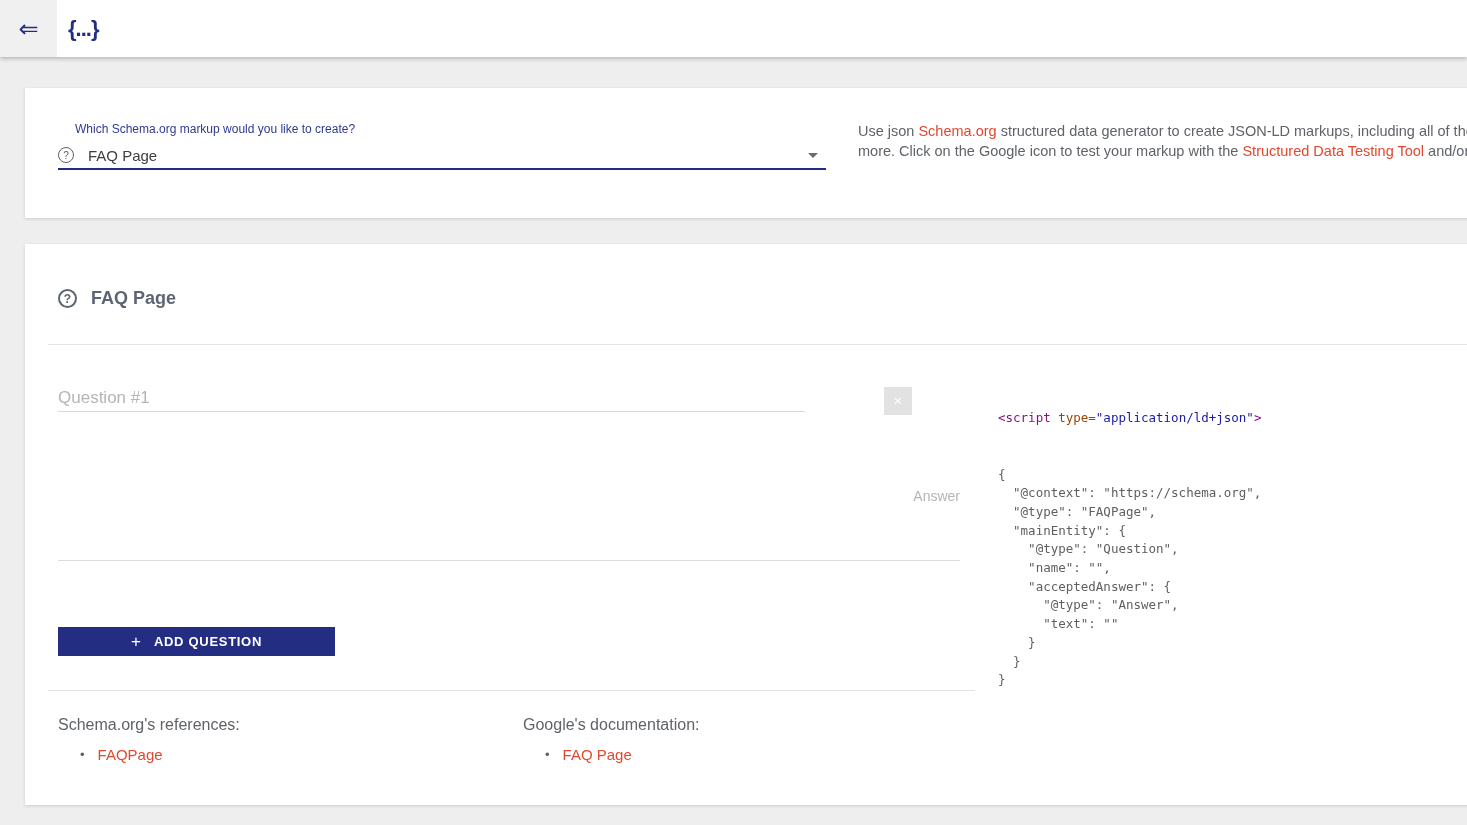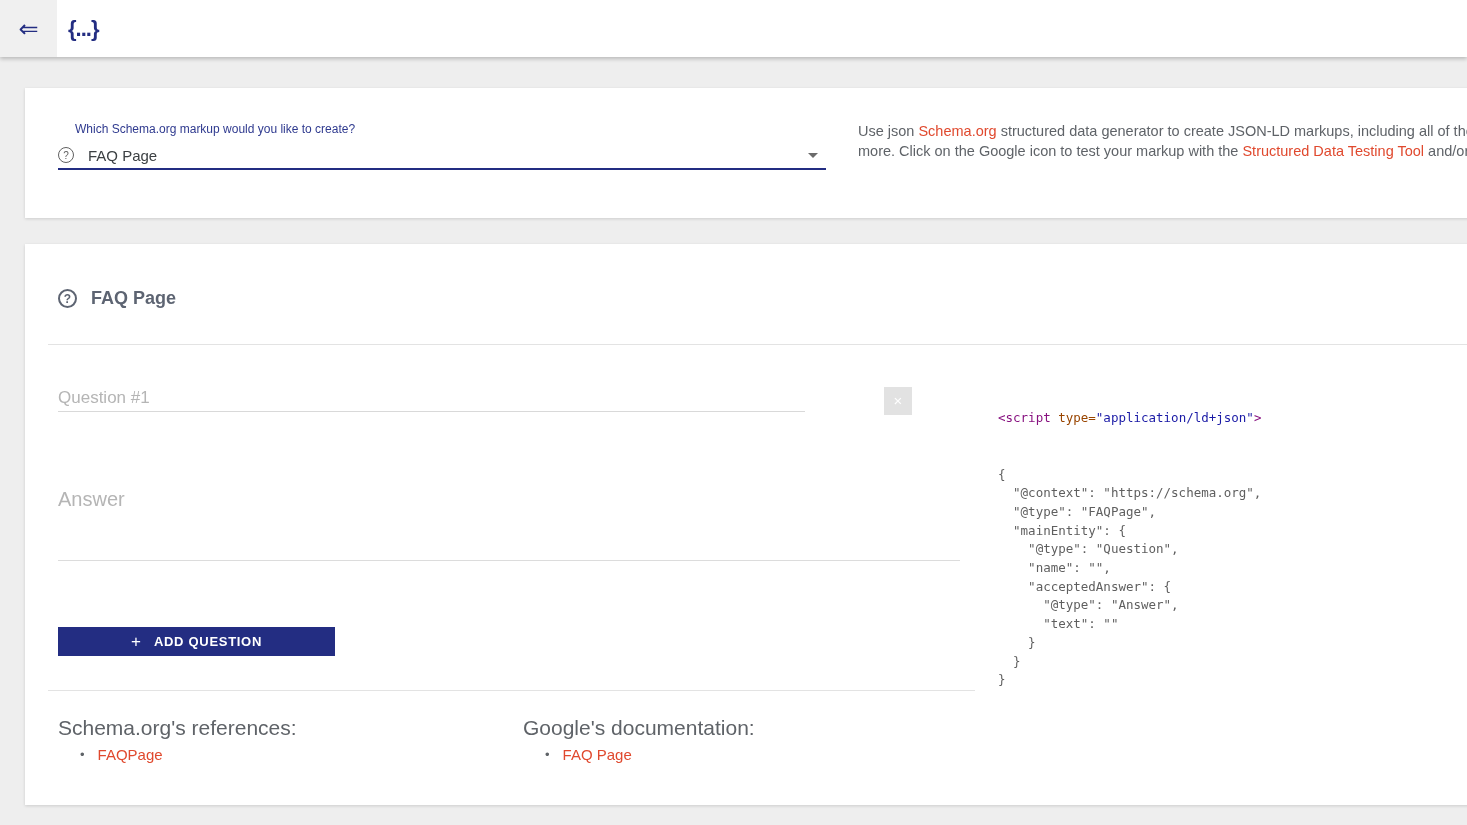--- a/index.html
+++ b/index.html
@@ -54,29 +54,29 @@
   .divider-refs{top:446px;left:23px;width:927px;}
 
   .question-input{position:absolute;left:33px;top:140px;width:747px;height:28px;
                   border:none;border-bottom:1px solid #d9d9d9;outline:none;
                   font-family:"Liberation Sans",sans-serif;font-size:17px;color:#be185d;background:transparent;}
   .question-input::placeholder{color:var(--faded);}
   .remove-btn{position:absolute;left:859px;top:143px;width:28px;height:28px;background:#e2e2e2;
               border:none;color:#ffffff;font-size:15px;line-height:28px;text-align:center;cursor:pointer;}
   .answer-area{position:absolute;left:33px;top:236px;width:902px;height:81px;resize:none;
                border:none;border-bottom:1px solid #dcdcdc;outline:none;background:transparent;
-               font-family:"Liberation Sans",sans-serif;font-size:20px;color:#3c4043;padding-top:8px;}
+               font-family:"Liberation Sans",sans-serif;font-size:14px;color:#3c4043;padding-top:8px;text-align:right;}
   .answer-area::placeholder{color:var(--faded);}
   .add-btn{position:absolute;left:33px;top:383px;width:277px;height:29px;background:var(--brand);
            border:none;color:#ffffff;display:flex;align-items:center;justify-content:center;
            cursor:pointer;font-family:"Liberation Sans",sans-serif;}
   .add-btn .plus{font-size:17px;font-weight:normal;margin-right:13px;}
   .add-btn .lbl{font-size:13px;font-weight:bold;letter-spacing:0.7px;}
 
-  .ref-heading{position:absolute;top:472px;font-size:21px;color:var(--text-gray);}
+  .ref-heading{position:absolute;top:472px;font-size:16px;color:var(--text-gray);}
   .ref-item{position:absolute;top:502px;font-size:15px;display:flex;align-items:center;}
   .bullet{color:#5f6368;font-size:13px;margin-right:13px;}
 
   
   .code-panel{position:absolute;left:973px;top:128px;font-family:"DejaVu Sans Mono",monospace;
               font-size:12.5px;line-height:18.7px;white-space:pre;color:var(--code-json);}
   .tok-tag{color:var(--code-tag);}
   .tok-attr{color:var(--code-attr);}
   .tok-val{color:var(--code-val);}
 </style>

